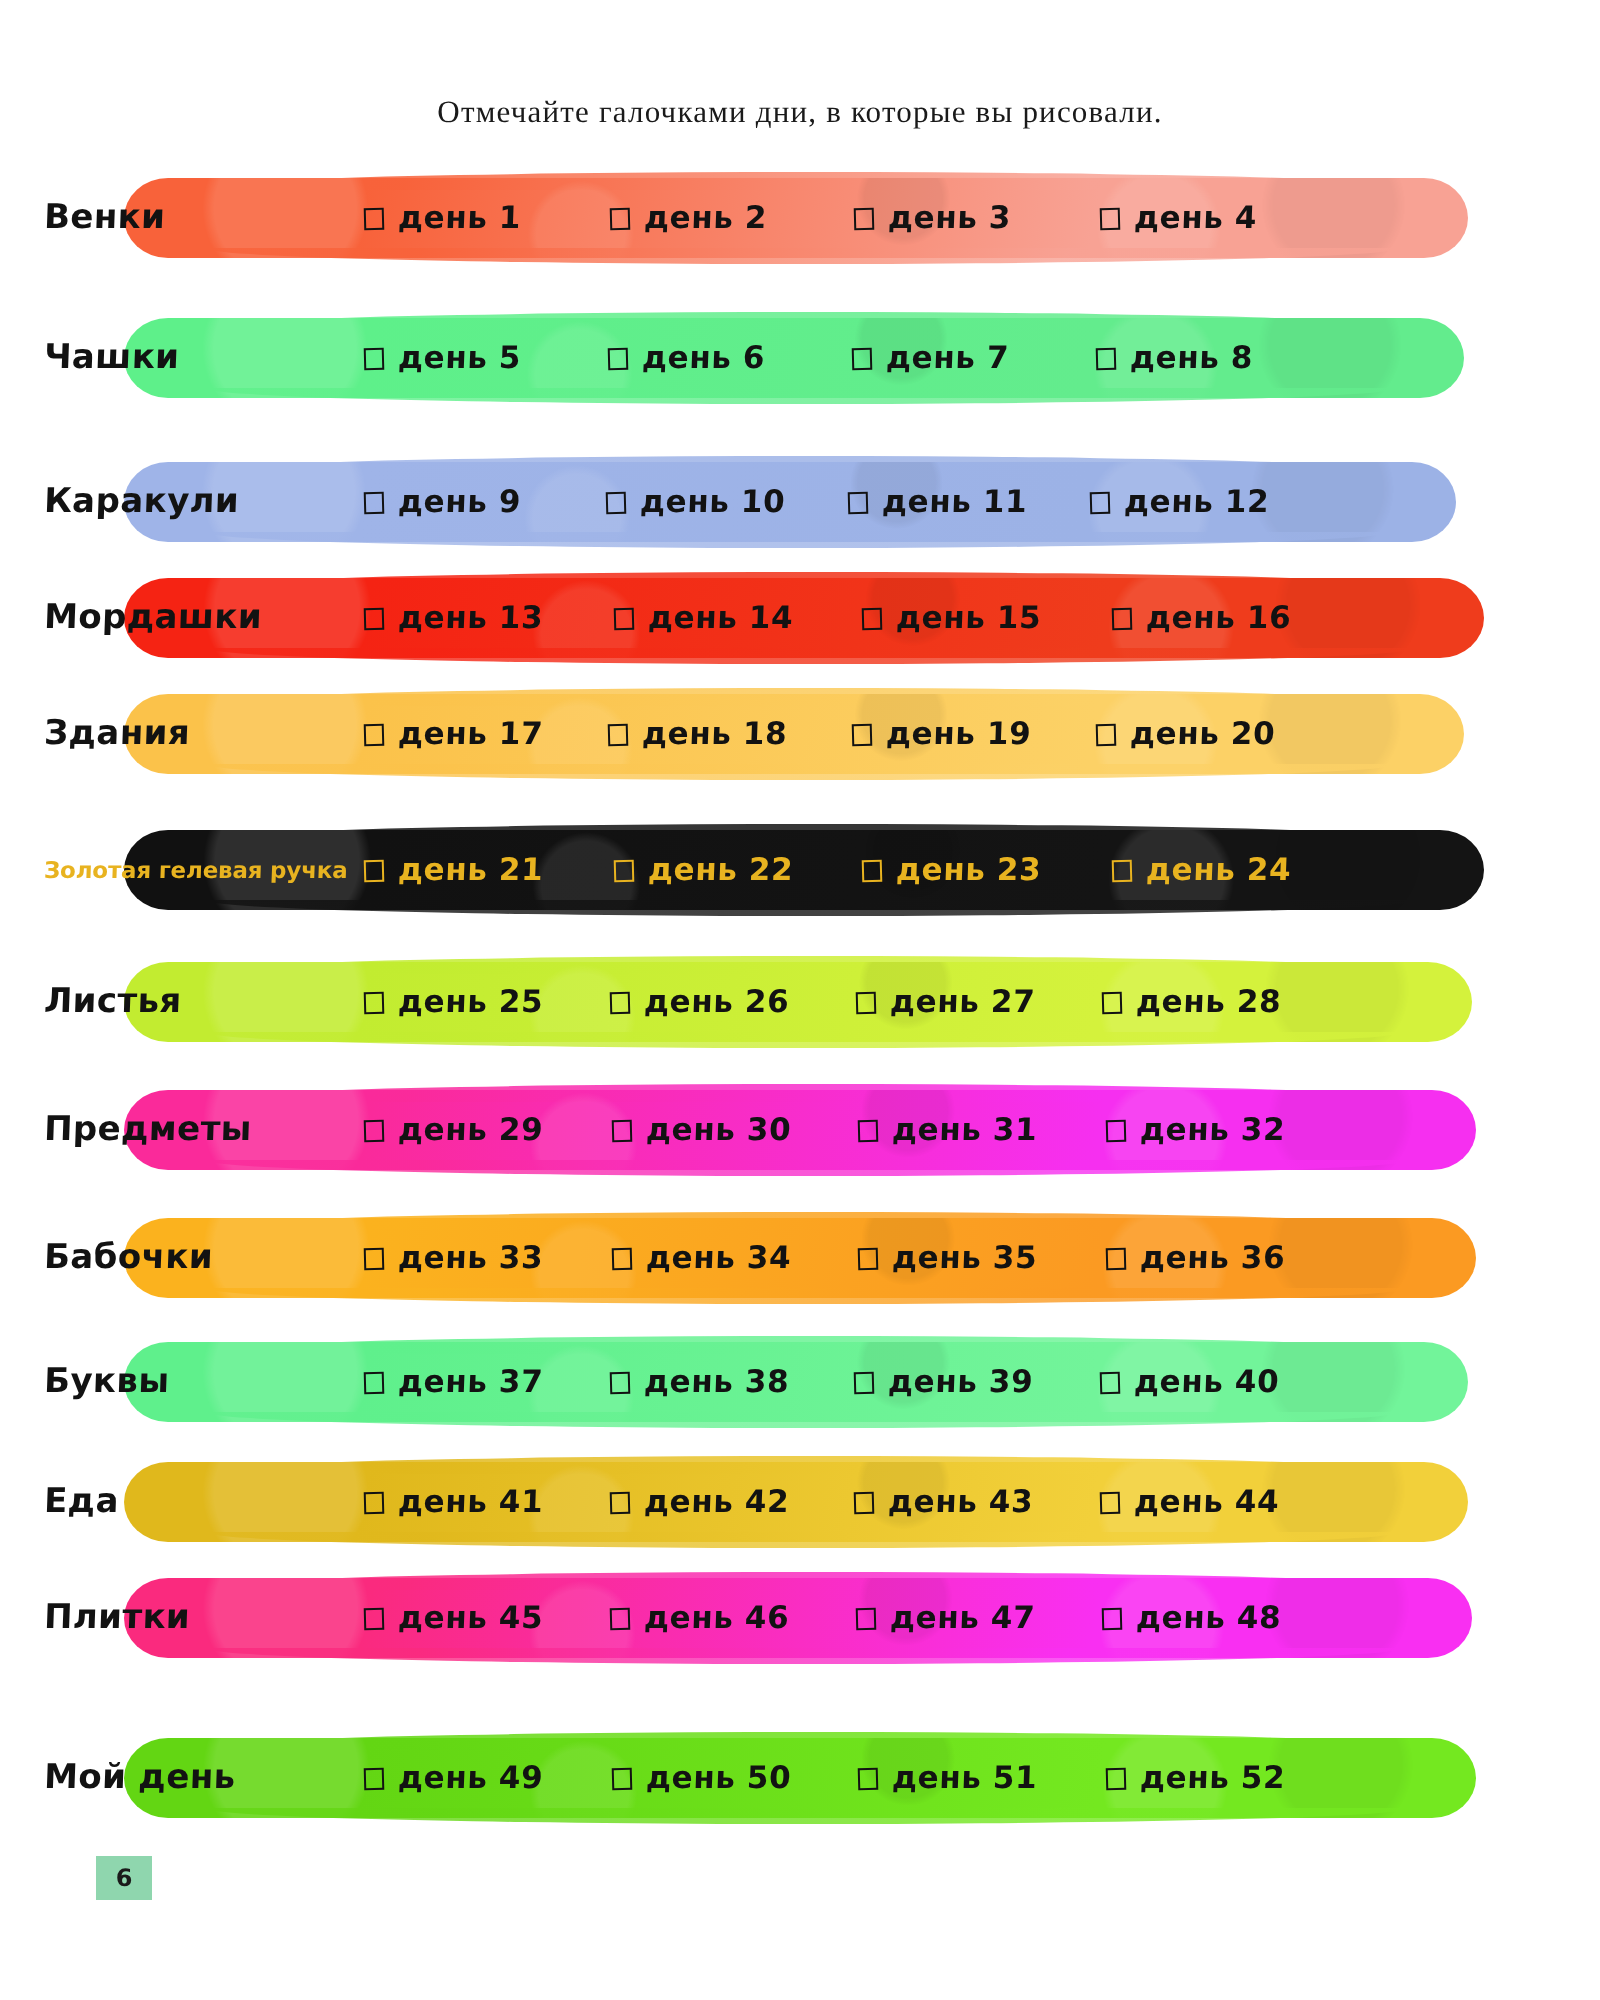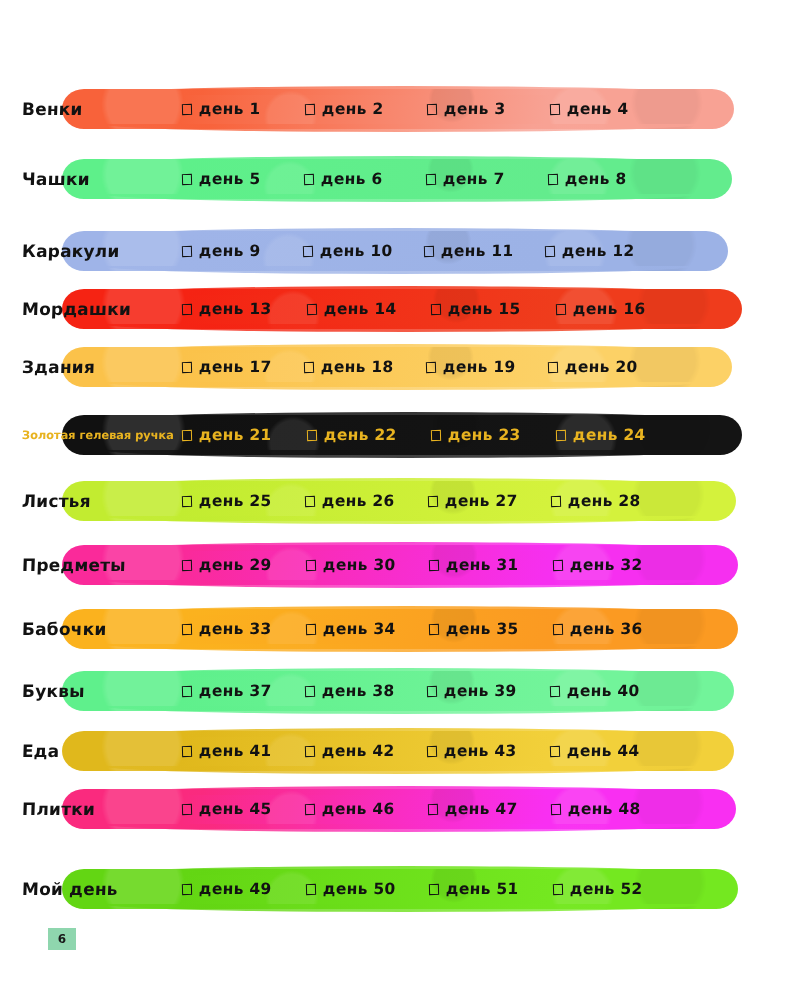--- a/index.html
+++ b/index.html
@@ -176,20 +176,21 @@
     font-size: 12px;
     font-weight: 700;
     color: #1a1a1a;
   }
 </style>
 </head>
 <body>
 
 <div id="page" style="background: rgb(255, 255, 255);">
 
+  <div id="title">Отмечайте галочками дни, в которые вы рисовали.</div>
 
   <div id="tracker">
       <div class="row" style="position: absolute; top: 0px; left: 0px; width: 800px;">
         <div class="bar-wrap" style="width: 672px;">
           <div class="bar" style="width: 672px; background: linear-gradient(100deg, rgb(248, 98, 58) 0%, rgb(248, 98, 58) 18%, rgb(248, 162, 148) 72%, rgb(248, 162, 148) 100%);">
             <div class="bar-texture"></div>
           </div>
         </div>
         <div class="bar-content" style="width: 672px;">
           <div class="cat-label">Венки</div>

